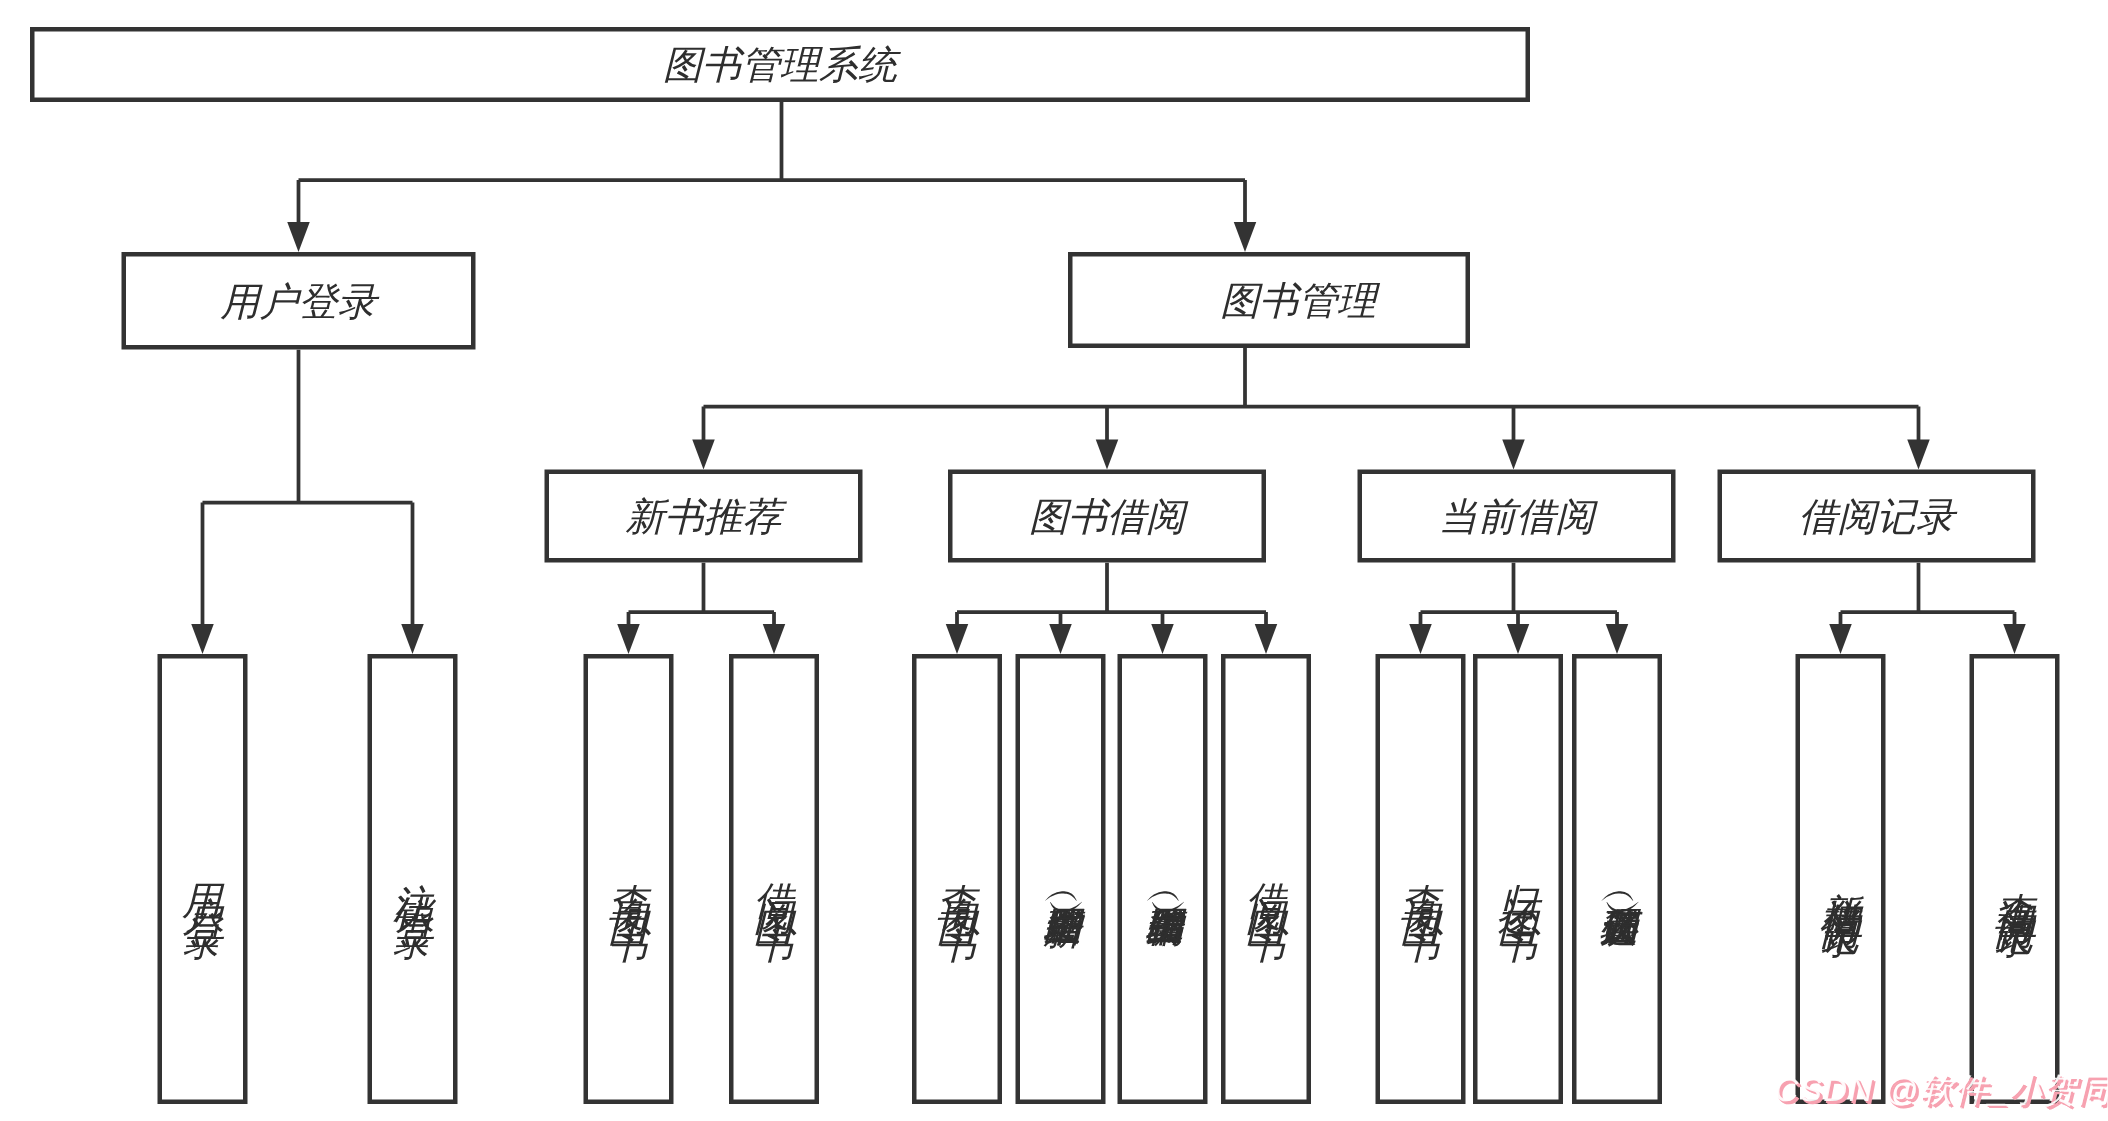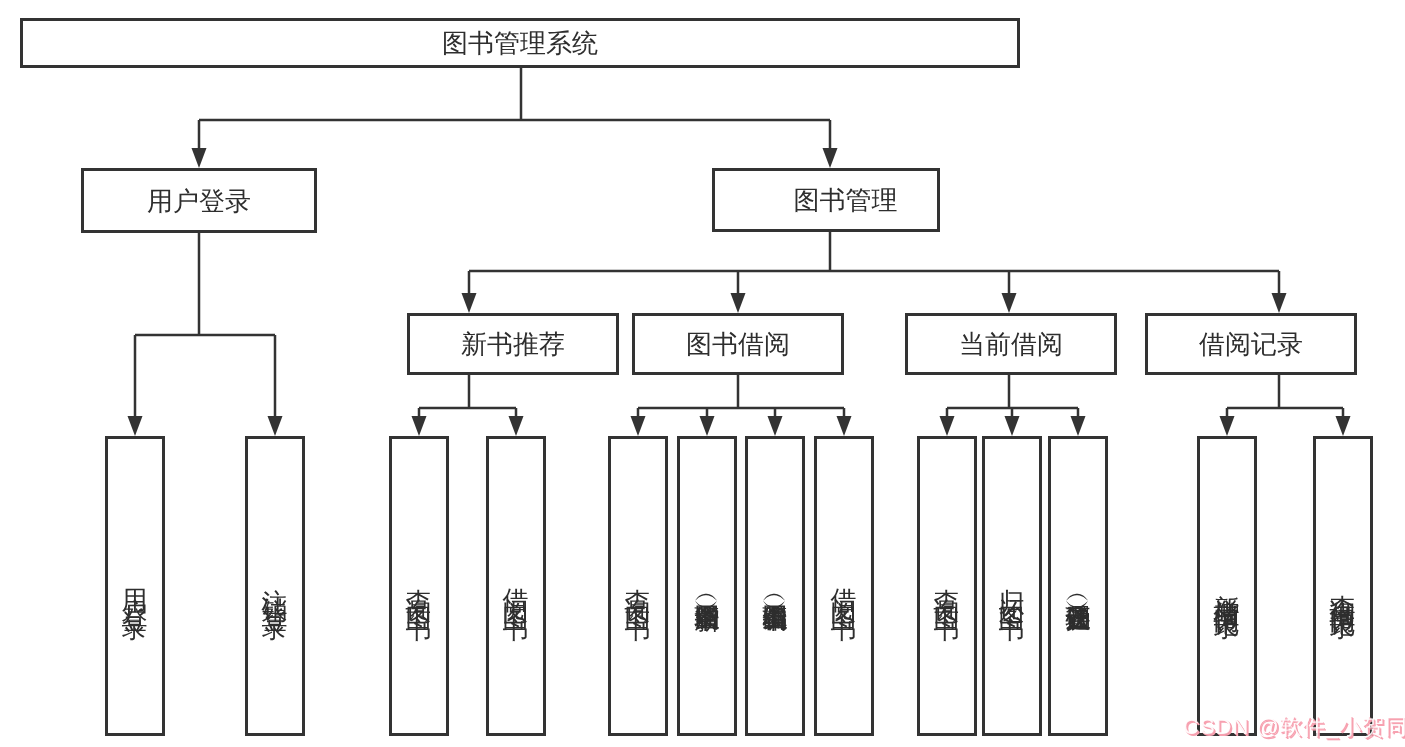--- a/index.html
+++ b/index.html
@@ -7,37 +7,38 @@
     --text:#2e2e2e;
     --watermark_pink:#f7a1b0;
   }
   html,body{margin:0;padding:0;background:#ffffff;}
   .canvas{
     position:relative;
     width:1405px;height:747px;
     background:#ffffff;
     overflow:hidden;
     font-family:"Liberation Sans", sans-serif;
+    font-style:italic;
   }
   .connectors{position:absolute;left:0;top:0;width:1405px;height:747px;}
   .connectors .lines{fill:none;stroke:var(--line);stroke-width:2.5;}
   .connectors .arrowhead{fill:var(--line);stroke:none;}
   .box{
     position:absolute;box-sizing:border-box;
     border:3px solid var(--line);
     background:#ffffff;
     display:flex;align-items:center;justify-content:center;
     font-size:26px;color:var(--text);
     line-height:1;white-space:nowrap;
   }
   .root{left:20px;top:18px;width:1000px;height:50px;}
   .l2a{left:81px;top:168px;width:236px;height:65px;}
-  .l2b{left:712px;top:168px;width:228px;height:64px;padding-left:39px;}
+  .l2b{left:712px;top:168px;width:268px;height:64px;padding-left:39px;}
   .l3{top:313px;width:212px;height:62px;}
-  .l3a{left:363px;margin-left:44px;} .l3b{left:632px;} .l3c{left:905px;} .l3d{left:1145px;}
+  .l3a{left:363px;} .l3b{left:632px;} .l3c{left:905px;} .l3d{left:1145px;}
   .leaf{top:436px;width:60px;height:300px;}
   .vtext{
     writing-mode:vertical-rl;
     line-height:1;
     display:block;
   }
   .ls-wide{letter-spacing:9px;}
   .ls-mid{letter-spacing:4px;}
   .ls-none{letter-spacing:0;font-size:25px;}
   .watermark{

